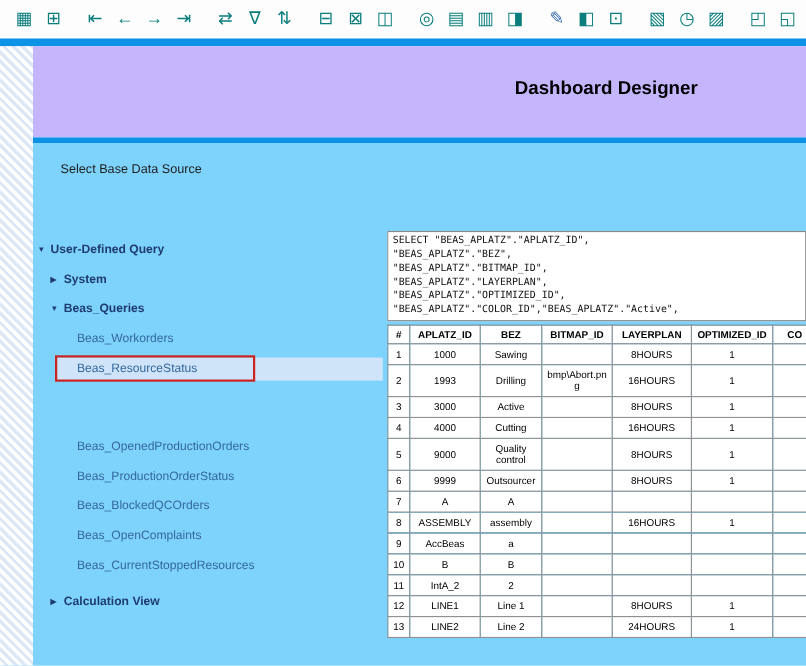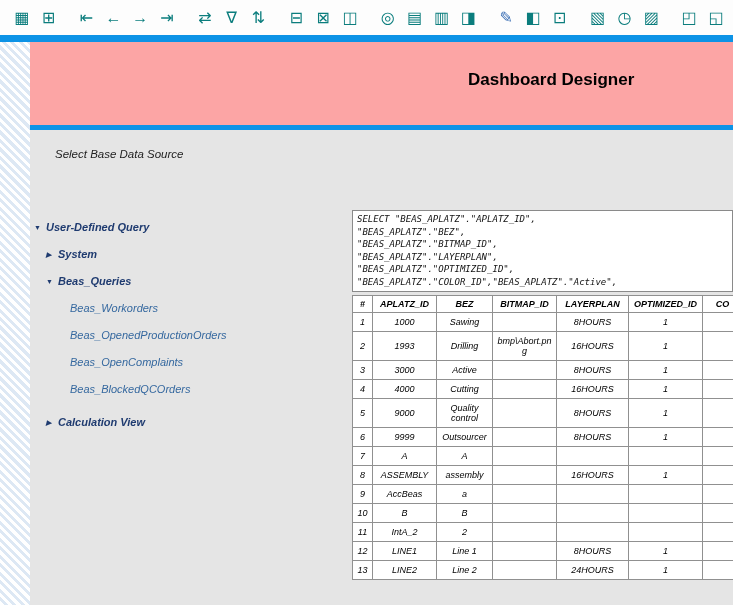--- a/index.html
+++ b/index.html
@@ -9,32 +9,31 @@
   }
   
   .toolbar{height:35px;display:flex;align-items:center;padding-left:12px;background:#fdfdfd;}
   .tbicon{
     font-size:16px;line-height:1;color:var(--toolbar-icon,#0b7d7d);
     width:21px;margin-right:7px;text-align:center;cursor:pointer;user-select:none;
   }
   .tbicon.gap{margin-left:11px;}
   .blue-bar{height:7px;background:var(--accent-blue,#0d93e6);}
   
-  .header{position:relative;height:83px;background:#fca5a5;}
+  .header{position:relative;height:83px;background:#c4b5fd;}
   .page-title{position:absolute;left:468px;top:28px;font-size:17px;font-weight:bold;color:#000;}
   
   .stripes{
     position:absolute;left:0;top:42px;width:30px;bottom:0;
     background:repeating-linear-gradient(45deg,#ffffff 0,#ffffff 3px,#dde8f4 3px,#dde8f4 6px);
   }
   
   .panel{
-    position:absolute;left:30px;top:125px;right:0;bottom:0;background:#e5e5e5;
+    position:absolute;left:30px;top:125px;right:0;bottom:0;background:#7dd3fc;
     border-top:5px solid var(--accent-blue,#0d93e6);
-    font-style:italic;
   }
   .panel-heading{position:absolute;left:25px;top:18px;font-size:11.5px;color:#222;}
   
   .tree{position:absolute;left:0;top:84px;width:318px;}
   .tree-row{
     position:relative;height:27px;line-height:27px;font-size:11px;
     color:var(--tree-child,#35689f);white-space:nowrap;cursor:pointer;
   }
   .tree-row.bold{font-weight:bold;color:var(--tree-parent,#1f3b70);}
   .tree-row.gap-top{margin-top:6px;}
@@ -96,23 +95,26 @@
 
 <div class="stripes"></div>
 
 <div class="panel">
   <div class="panel-heading">Select Base Data Source</div>
   <div class="tree">
       <div class="tree-row bold" style="padding-left: 4px;"><span class="tree-arrow">▼</span><span class="tree-label">User-Defined Query</span></div>
       <div class="tree-row bold" style="padding-left: 16px;"><span class="tree-arrow">▶</span><span class="tree-label">System</span></div>
       <div class="tree-row bold" style="padding-left: 16px;"><span class="tree-arrow">▼</span><span class="tree-label">Beas_Queries</span></div>
       <div class="tree-row" style="padding-left: 28px;"><span class="tree-arrow"></span><span class="tree-label">Beas_Workorders</span></div>
-      <div class="tree-row" style="padding-left: 28px;"><span class="tree-arrow"></span><span class="tree-label">Beas_OpenedProductionOrders</span></div>
+      <div class="tree-row selected" style="padding-left: 28px;"><div class="sel-highlight"></div><div class="sel-redbox"></div><span class="tree-arrow"></span><span class="tree-label">Beas_ResourceStatus</span></div>
+      <div class="tree-row" style="padding-left: 28px; margin-top: 44px;"><span class="tree-arrow"></span><span class="tree-label">Beas_OpenedProductionOrders</span></div>
+      <div class="tree-row" style="padding-left: 28px;"><span class="tree-arrow"></span><span class="tree-label">Beas_ProductionOrderStatus</span></div>
+      <div class="tree-row" style="padding-left: 28px;"><span class="tree-arrow"></span><span class="tree-label">Beas_BlockedQCOrders</span></div>
       <div class="tree-row" style="padding-left: 28px;"><span class="tree-arrow"></span><span class="tree-label">Beas_OpenComplaints</span></div>
-      <div class="tree-row" style="padding-left: 28px;"><span class="tree-arrow"></span><span class="tree-label">Beas_BlockedQCOrders</span></div>
+      <div class="tree-row" style="padding-left: 28px;"><span class="tree-arrow"></span><span class="tree-label">Beas_CurrentStoppedResources</span></div>
       <div class="tree-row bold gap-top" style="padding-left: 16px;"><span class="tree-arrow">▶</span><span class="tree-label">Calculation View</span></div>
     </div>
   <div class="right-col">
     <div class="sql-box">
         <div class="sql-line">SELECT "BEAS_APLATZ"."APLATZ_ID",</div>
         <div class="sql-line">"BEAS_APLATZ"."BEZ",</div>
         <div class="sql-line">"BEAS_APLATZ"."BITMAP_ID",</div>
         <div class="sql-line">"BEAS_APLATZ"."LAYERPLAN",</div>
         <div class="sql-line">"BEAS_APLATZ"."OPTIMIZED_ID",</div>
         <div class="sql-line">"BEAS_APLATZ"."COLOR_ID","BEAS_APLATZ"."Active",</div>

